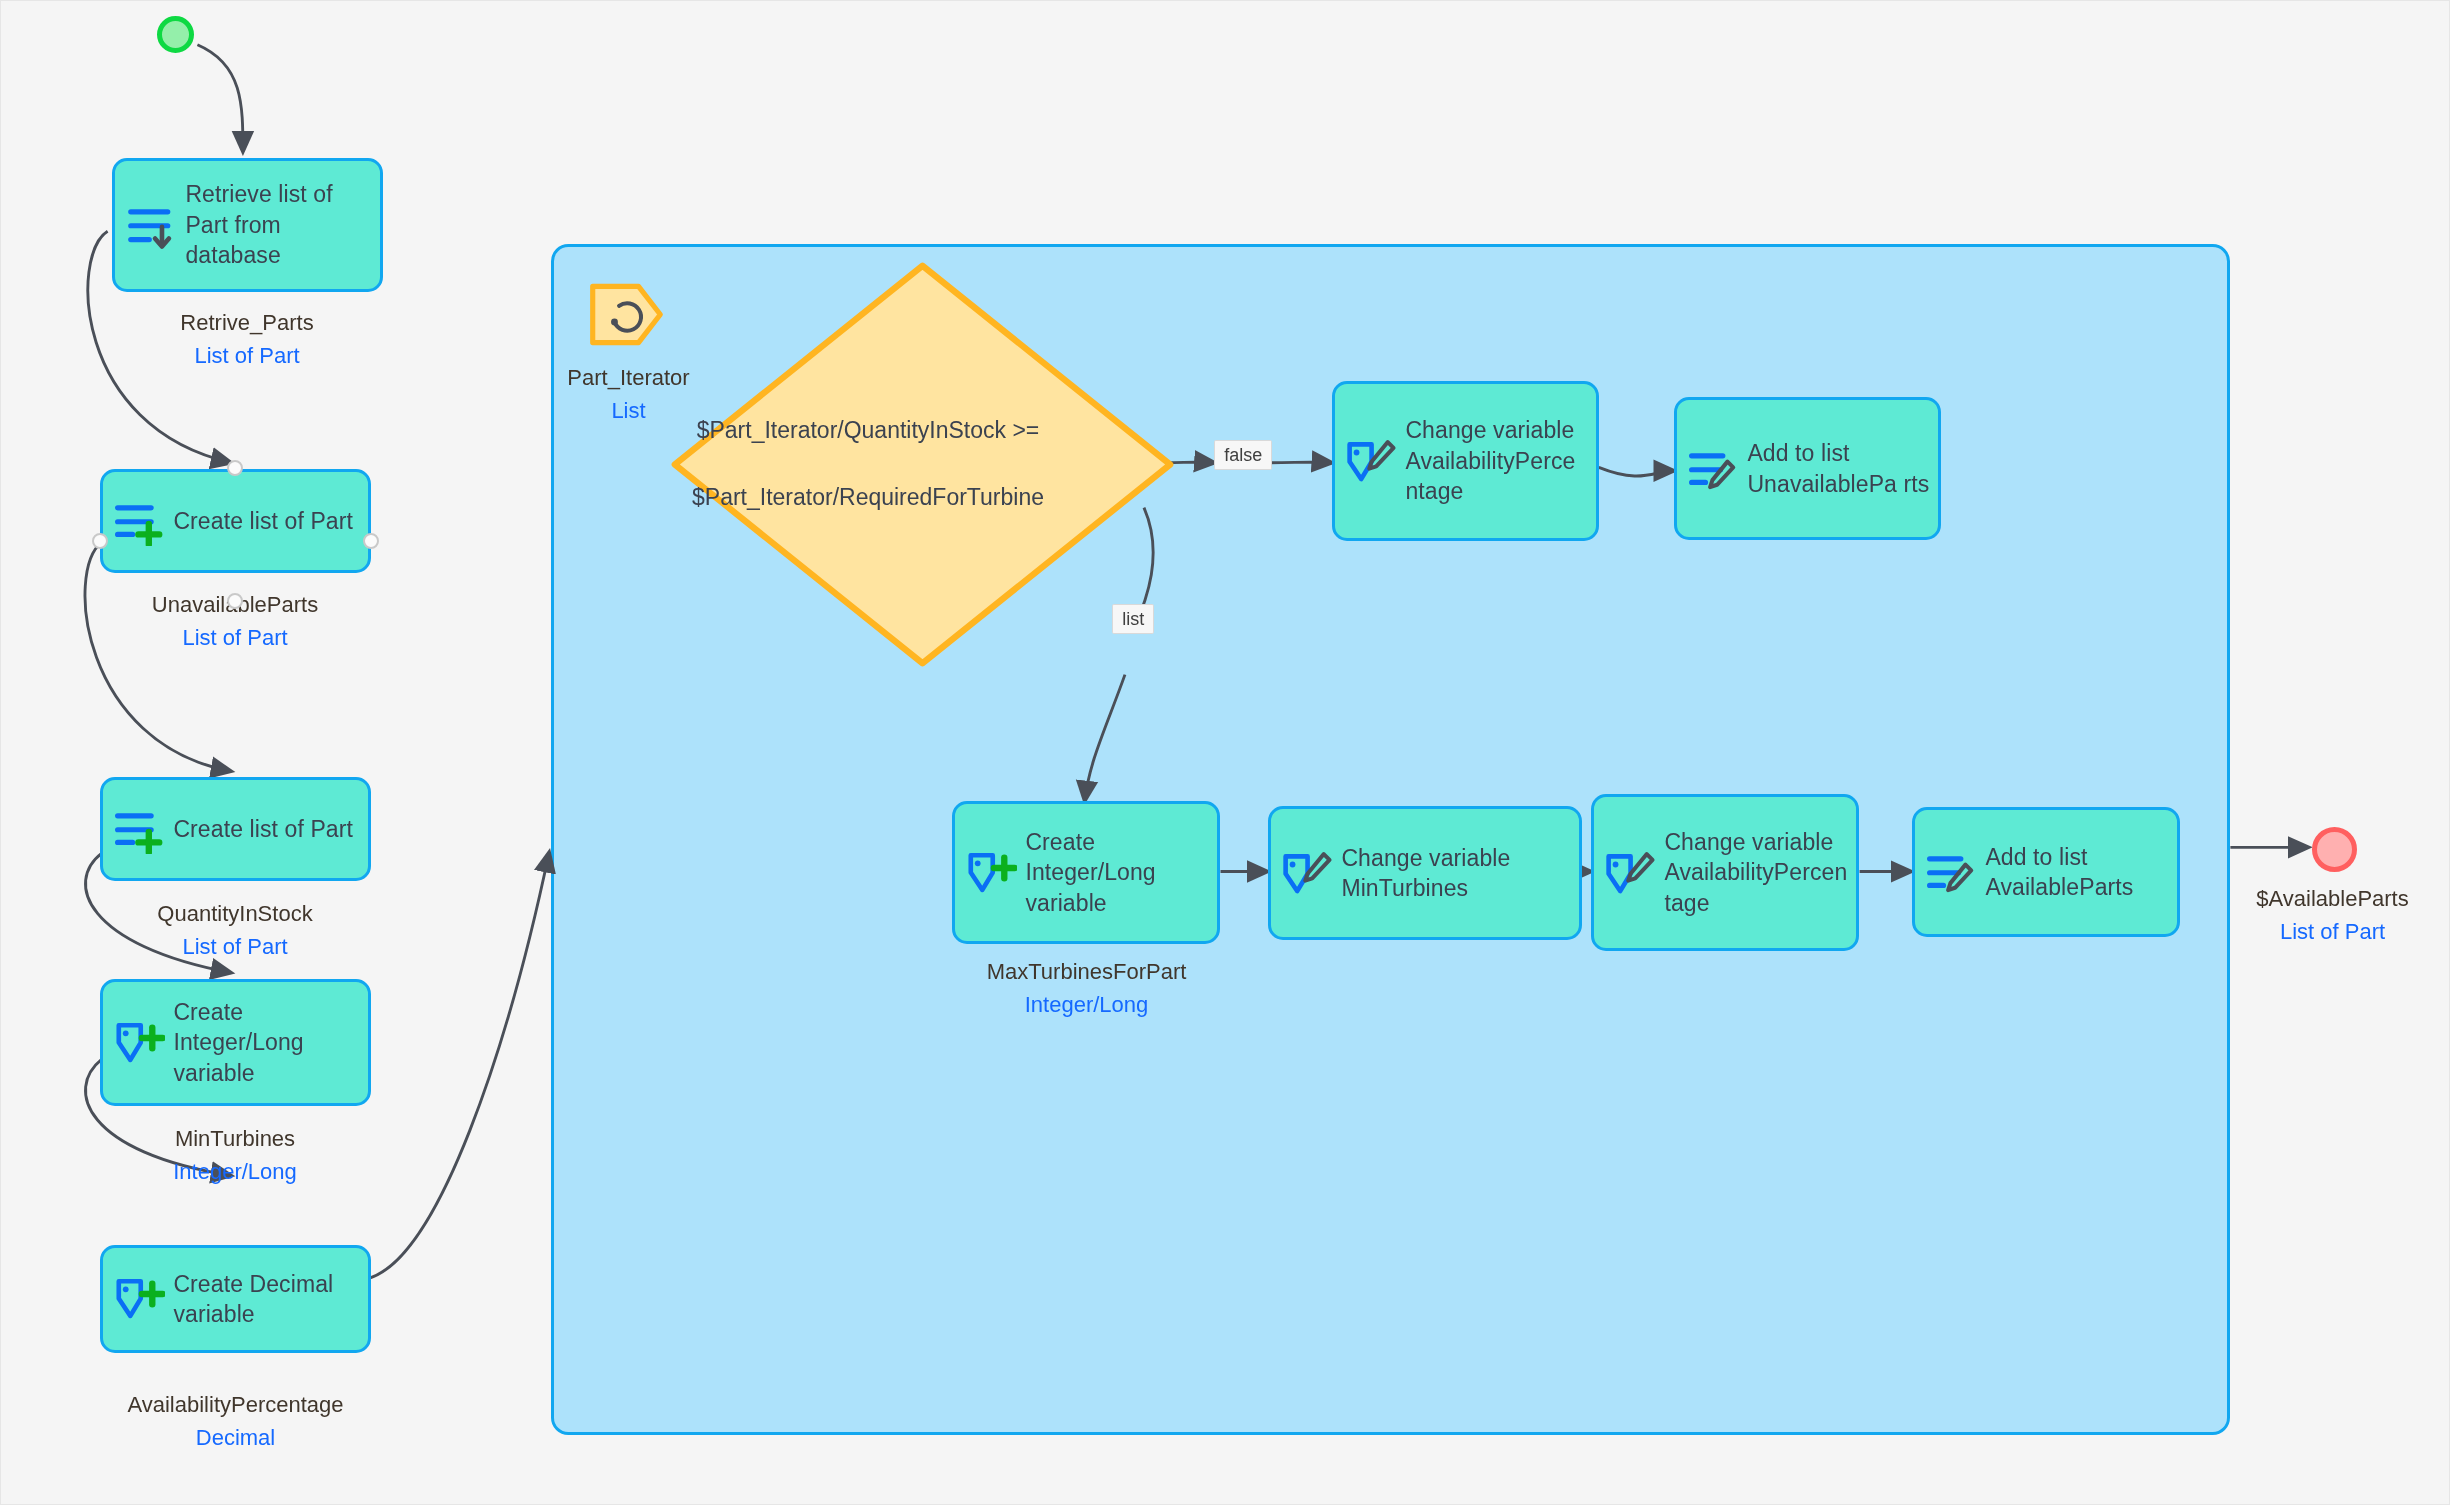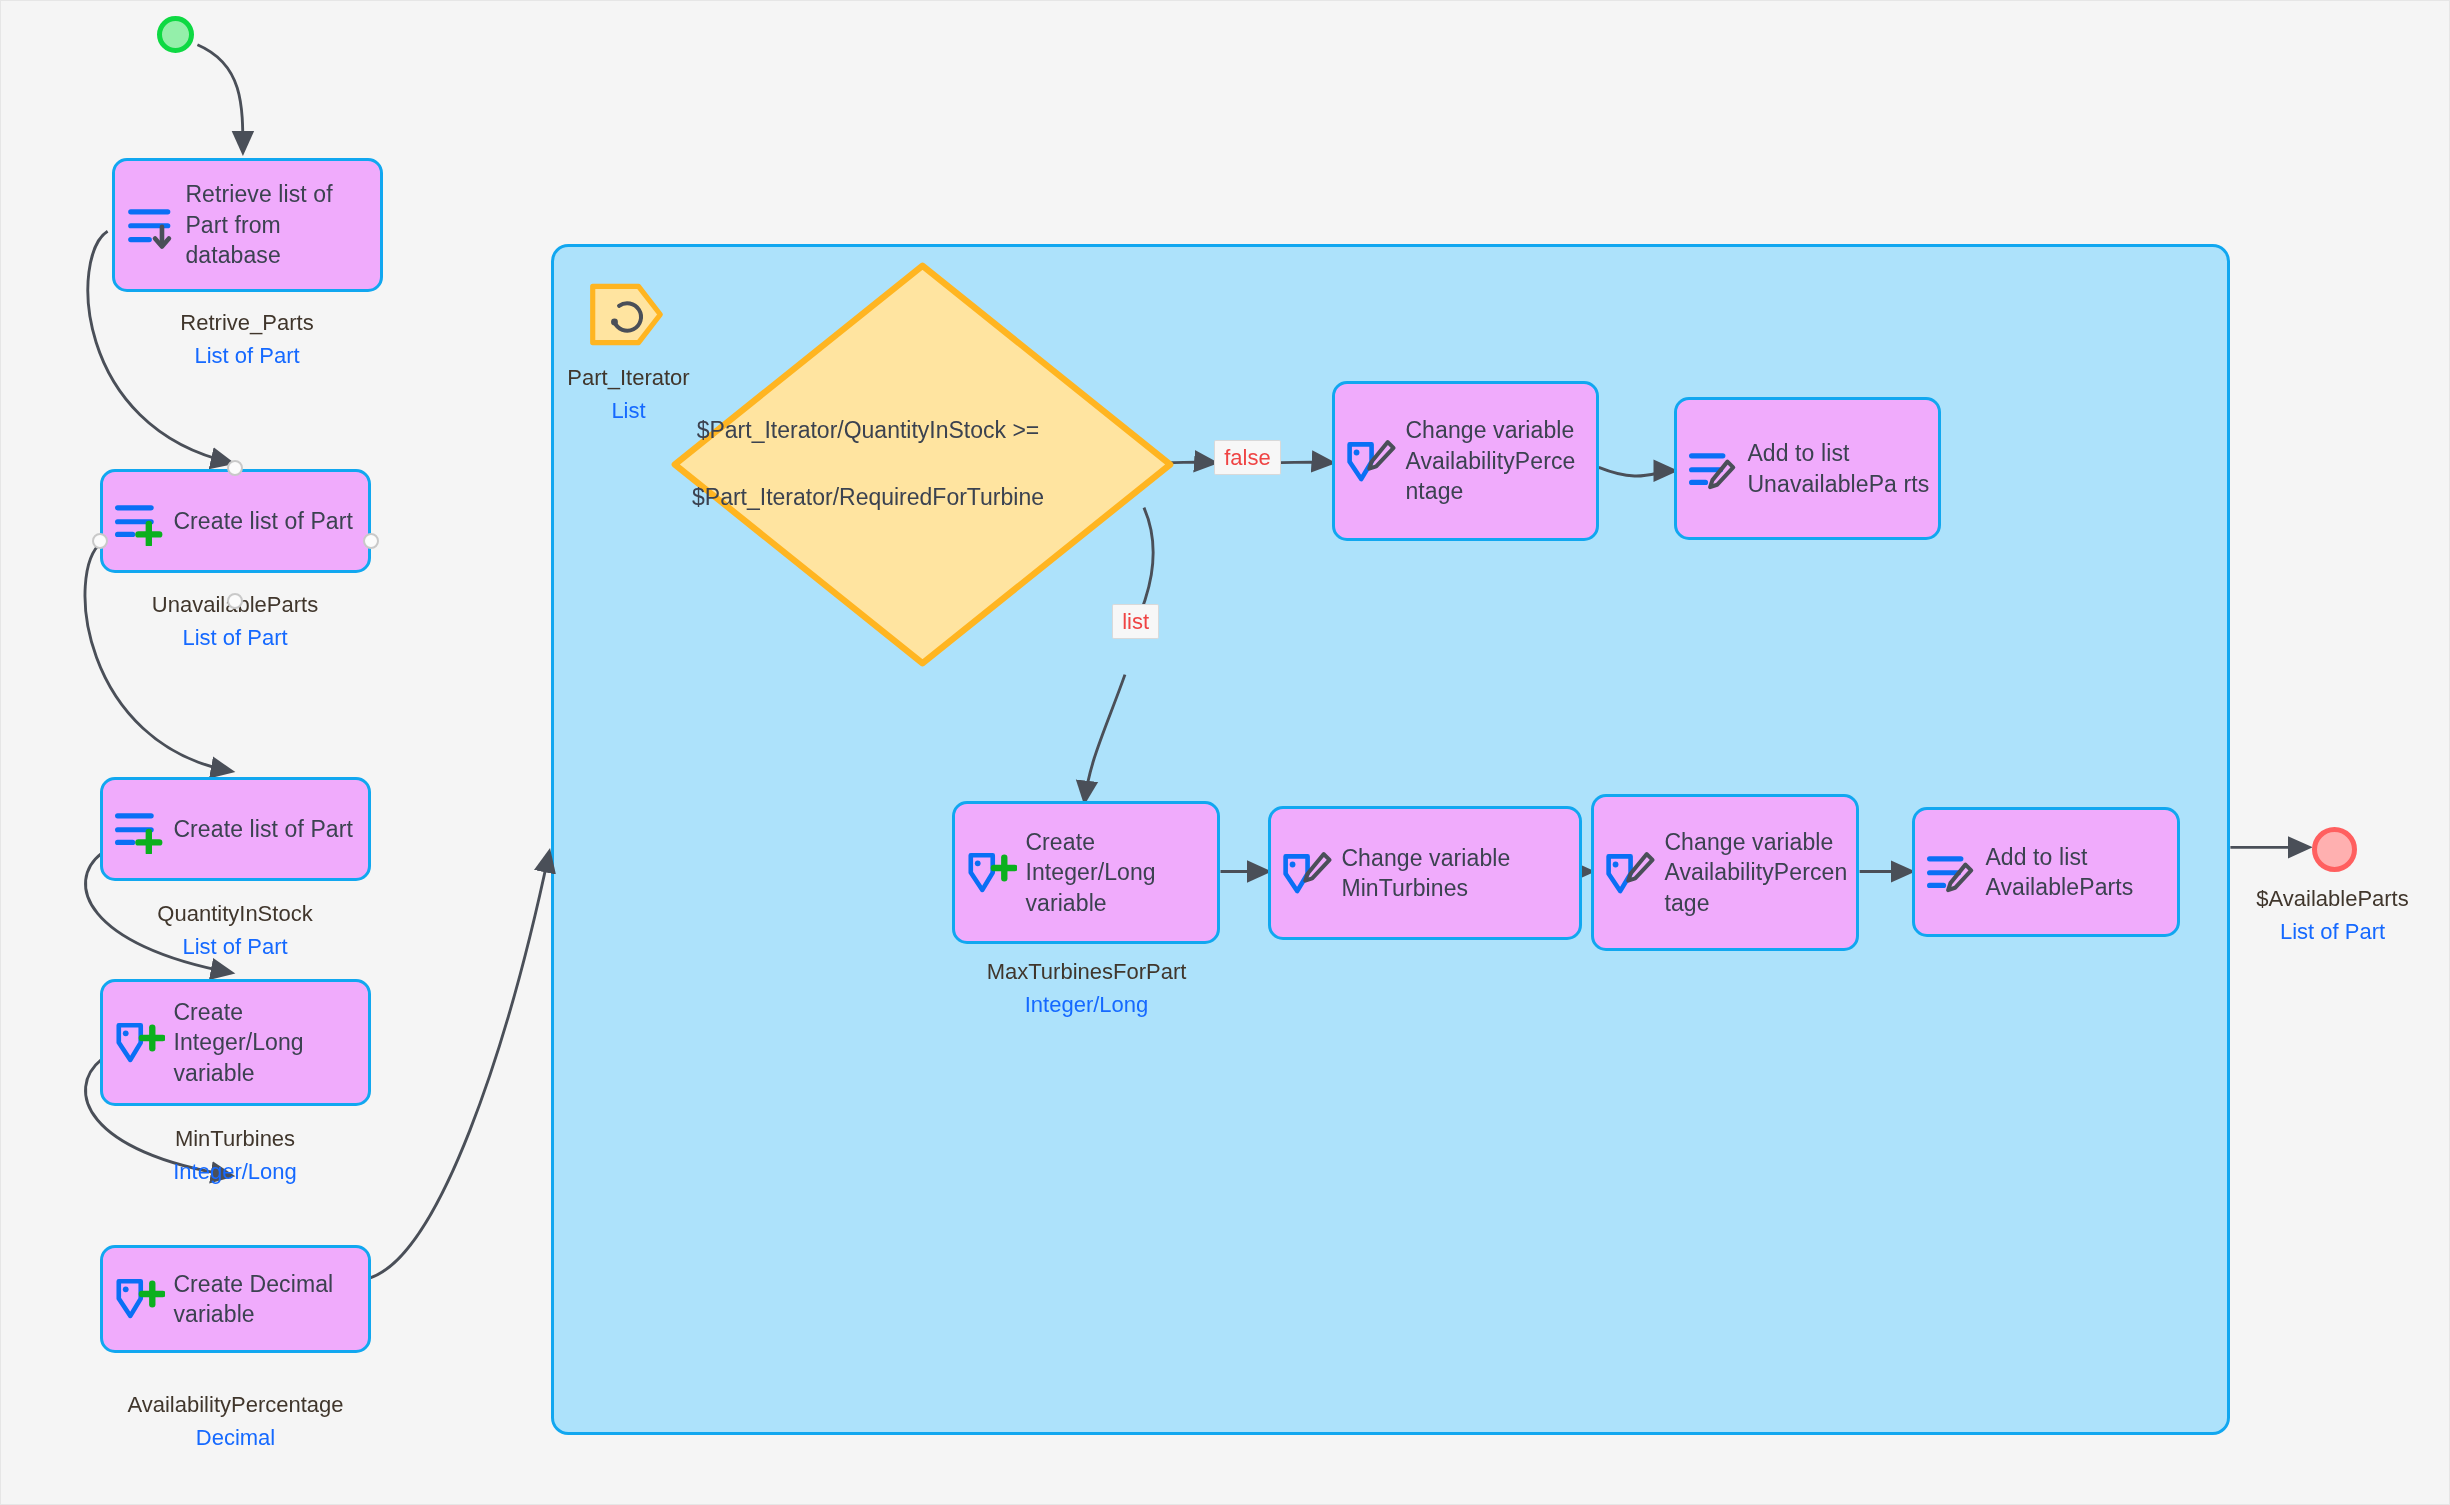--- a/index.html
+++ b/index.html
@@ -17,21 +17,21 @@
     border: 1.2px solid #e6e6e6;
   }
   #edges {
     position:absolute; left:0; top:0; width:2450px; height:1505px;
     pointer-events:none; z-index: 5;
   }
 
   
   .node {
     position:absolute;
-    background: #f0abfc;
+    background: #5eead4;
     border: 3.5px solid #11a7f0;
     border-radius: 15px;
     display:flex; align-items:center;
     padding: 0 8px 0 10.4px;
     z-index: 10;
   }
   .node .ico { flex: 0 0 auto; margin-right: 8px; }
   .node .lbl {
     color:#3b4250; font-size:23px; line-height:1.32;
     letter-spacing:0.1px; word-break: break-word;
@@ -69,21 +69,21 @@
     position:absolute; left:0; top:0; width:100%; height:100%;
     display:flex; align-items:center; justify-content:flex-start;
     text-align:center; color:#3b4250; font-size:23px; line-height:1.45;
     padding: 0 23px; white-space:pre-line;
   }
 
   
   .btag {
     position:absolute; z-index:14;
     background:#f7f7f7; border:1.2px solid #d9d9d9;
-    color:#ef4444; font-size:22px;
+    color:#404040; font-size:18px;
     padding:3.5px 9.2px; border-radius:1.7px;
     display:flex; align-items:center; justify-content:center;
   }
 
   
   .port {
     position:absolute; width:16px; height:16px; border-radius:50%;
     background:#fbfbfb; border:2.3px solid #c9c9c9; z-index:16;
   }
 </style>

